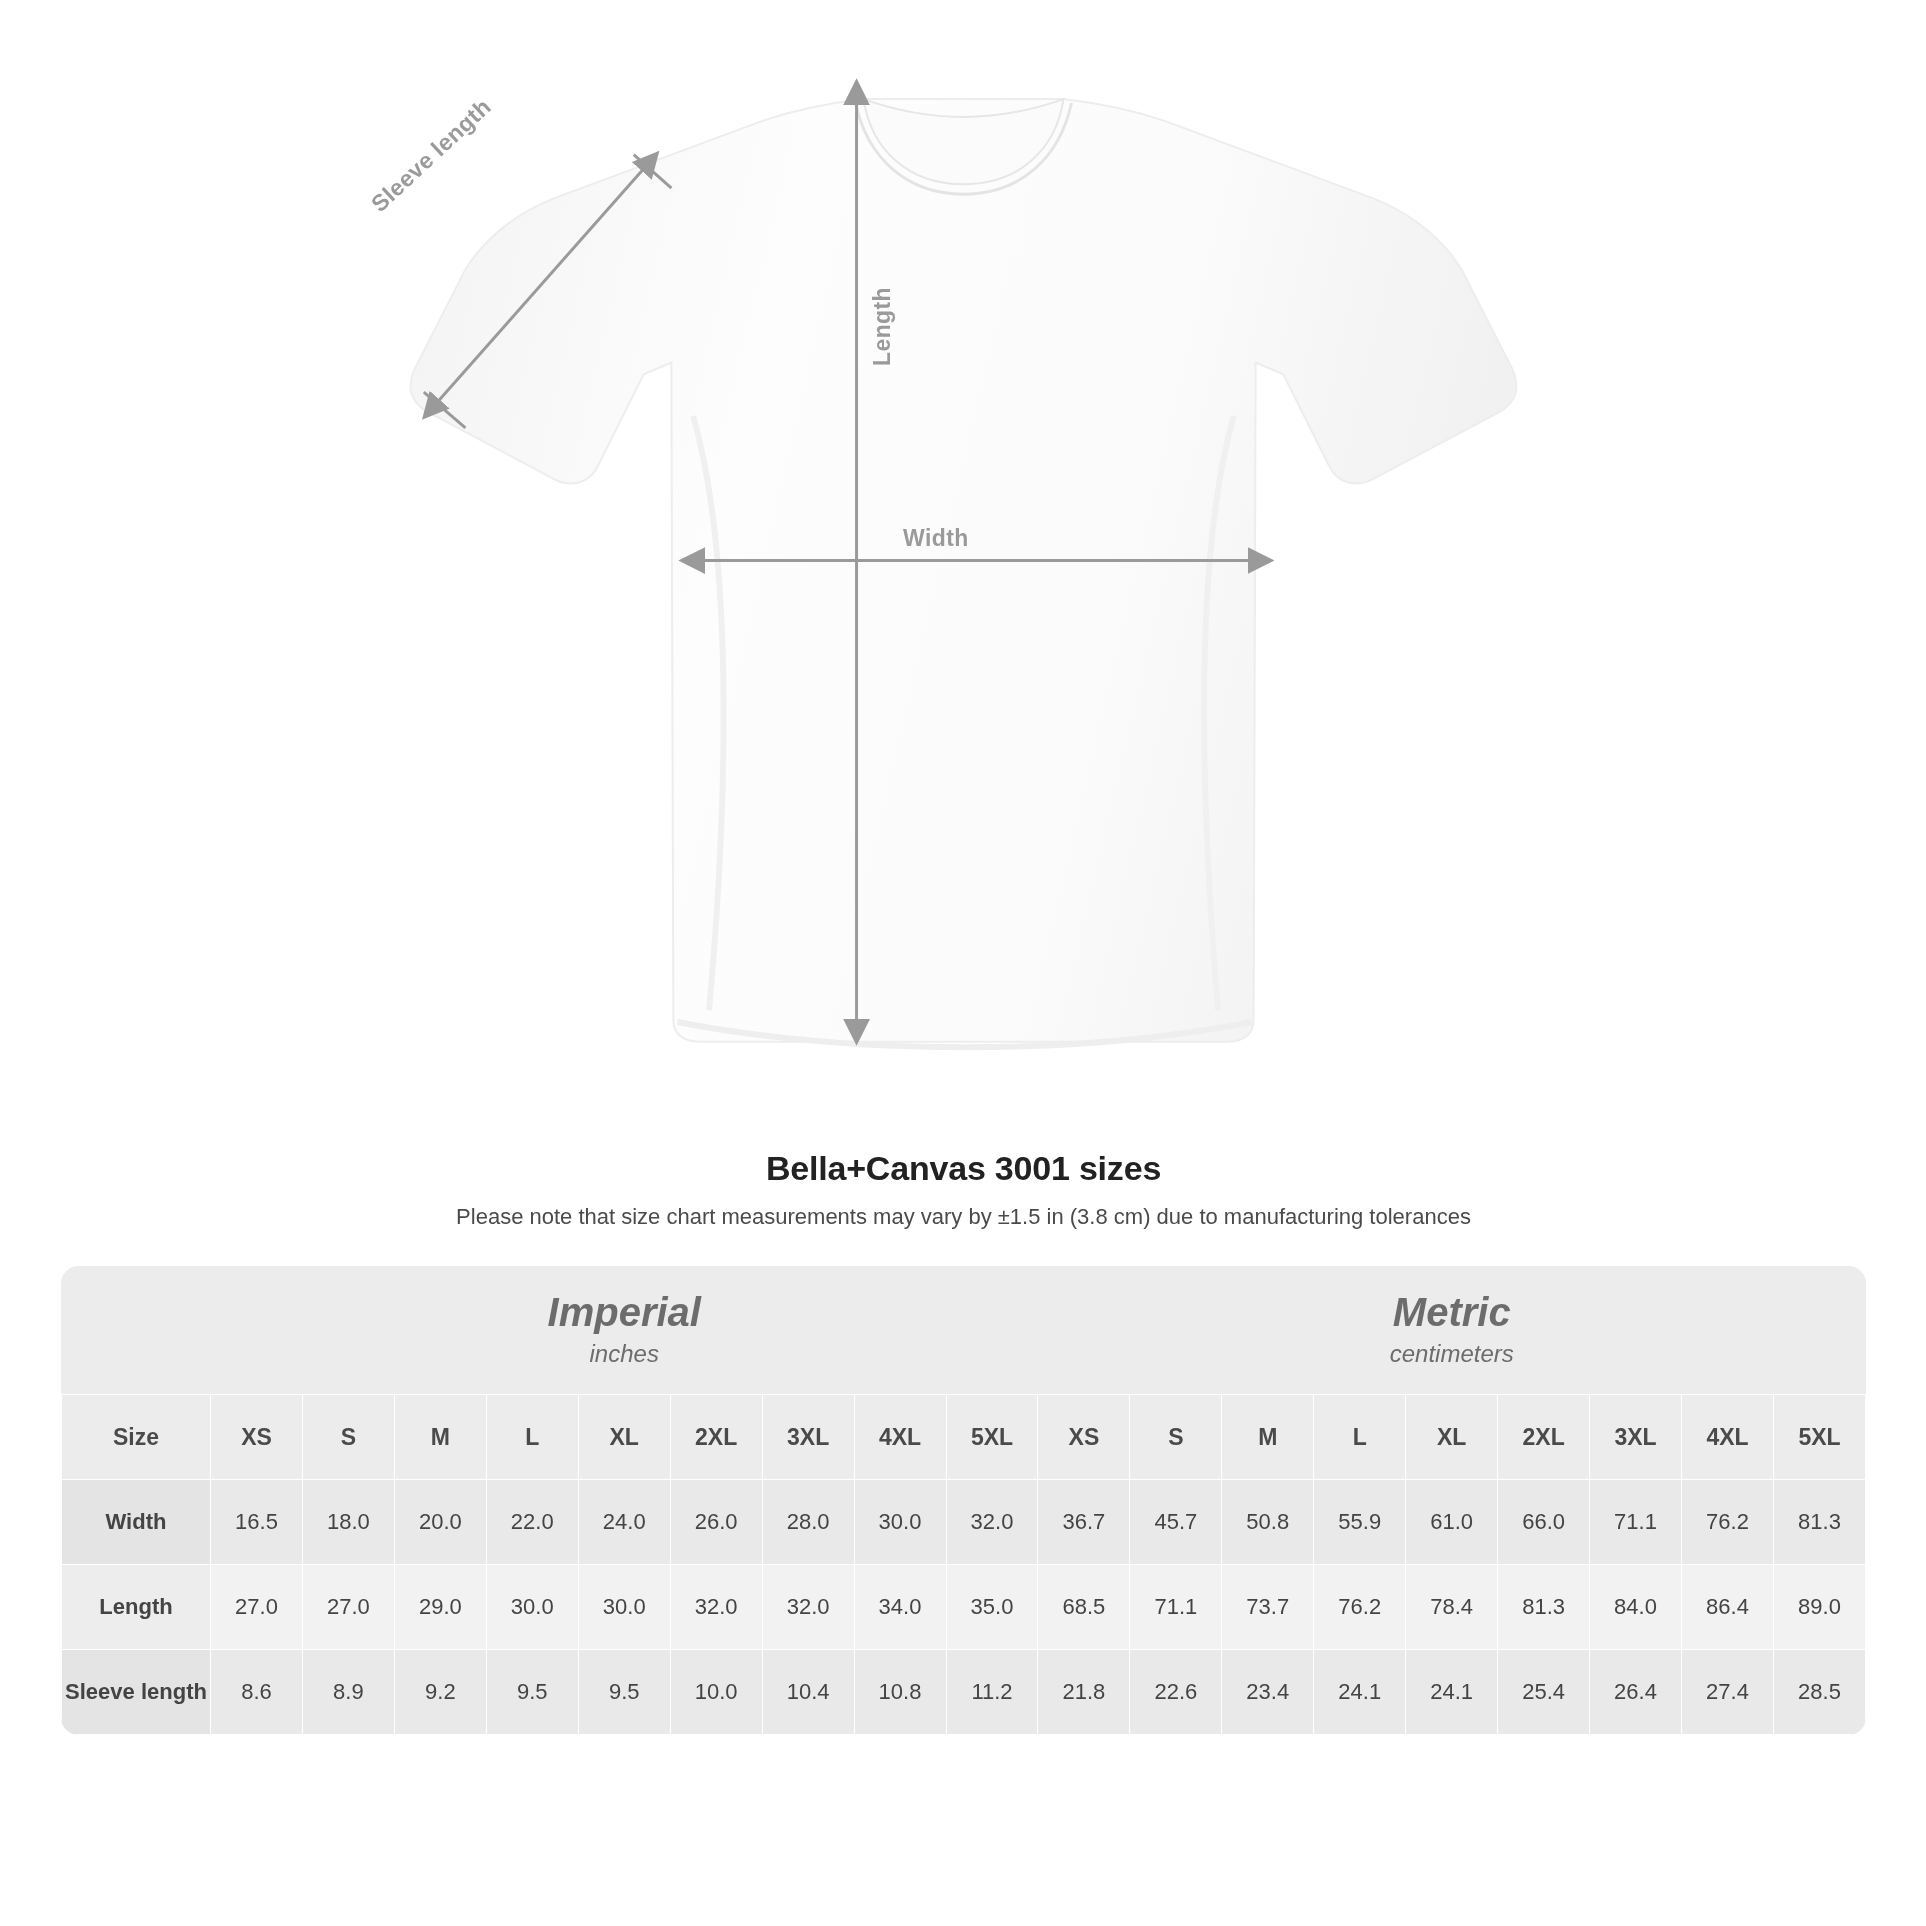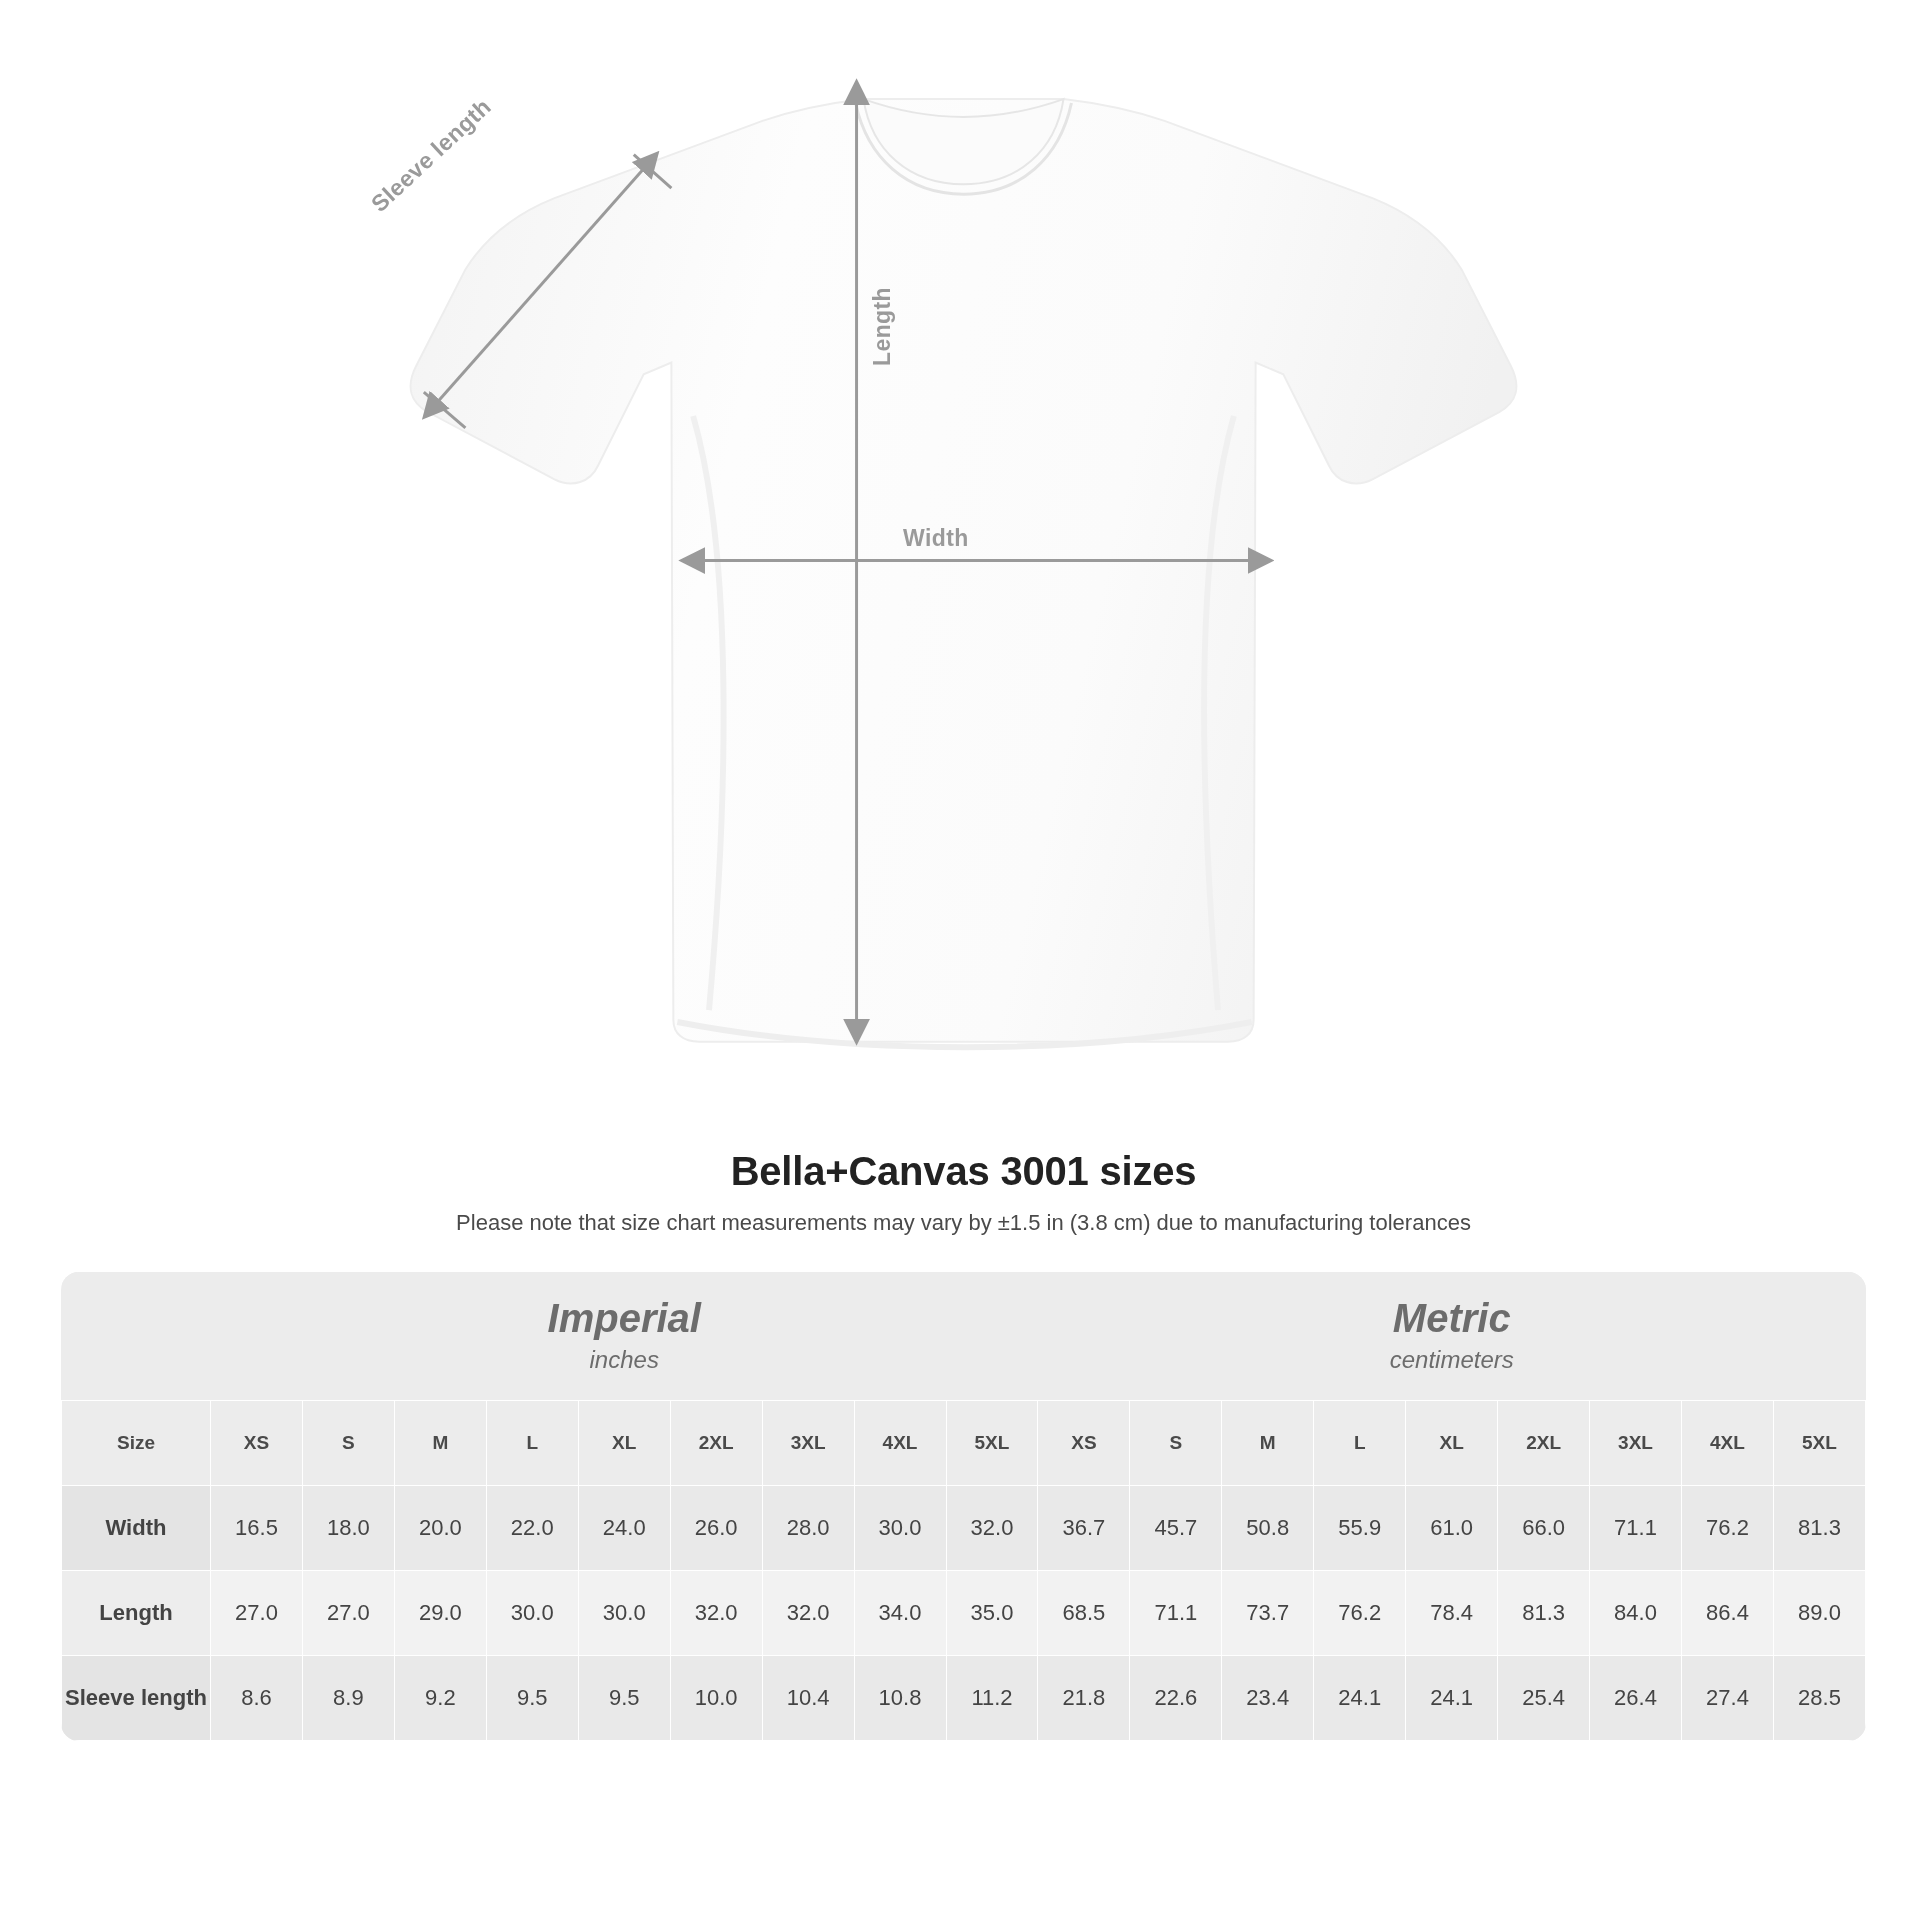--- a/index.html
+++ b/index.html
@@ -52,21 +52,21 @@
   .lbl-width {
     left: 903px; top: 525px;
   }
 
   
   .title-block {
     text-align: center;
     margin-top: 20px;
   }
   .chart-title {
-    font-size: 40px;
+    font-size: 34px;
     font-weight: bold;
     color: #222;
     margin: 0 0 16px 0;
     letter-spacing: -0.2px;
   }
   .chart-note {
     font-size: 22px;
     color: #4a4a4a;
     margin: 0;
   }
@@ -113,21 +113,21 @@
     display: block;
     margin-top: 4px;
   }
   .corner-cell {
     background: #ececec;
     border: none !important;
   }
   tr.head-row td {
     background: #ececec;
     font-weight: bold;
-    font-size: 19px;
+    font-size: 23px;
     color: #4a4a4a;
     border-color: #ffffff;
   }
   tr.head-row td.rowhead {
     background: #ececec;
   }
   td.rowhead {
     font-weight: bold;
     color: #4a4a4a;
     font-size: 23px;

